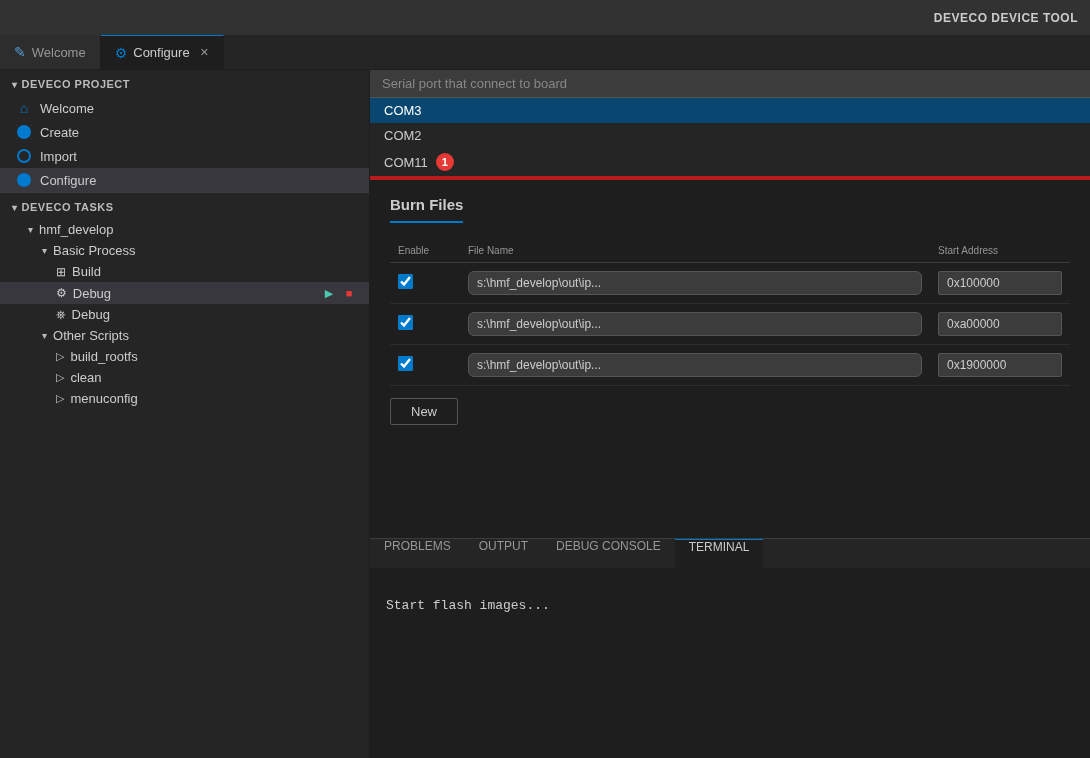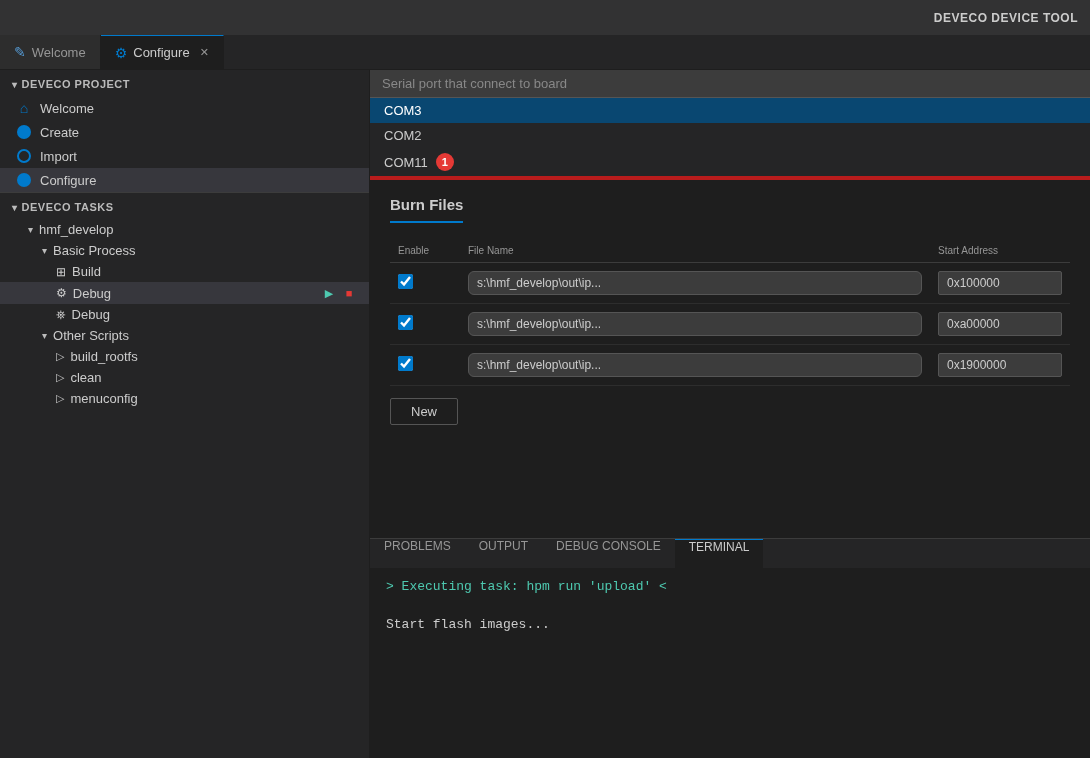--- a/index.html
+++ b/index.html
@@ -488,23 +488,20 @@
           <span>OUTPUT</span>
         </div>
         <div class="bottom-tab">
           <span>DEBUG CONSOLE</span>
         </div>
         <div class="bottom-tab active">
           <span>TERMINAL</span>
         </div>
       </div>
       <div class="terminal-content">
-        <div class="terminal-line">
-          <span class="terminal-cmd">&gt; Executing task: hpm run 'upload' &lt;</span>
-        </div>
         <div class="terminal-line">&nbsp;</div>
         <div class="terminal-line">
           <span class="terminal-prompt">Start flash images...</span>
         </div>
       </div>
     </div>
 
   </div>
 </div>
 

